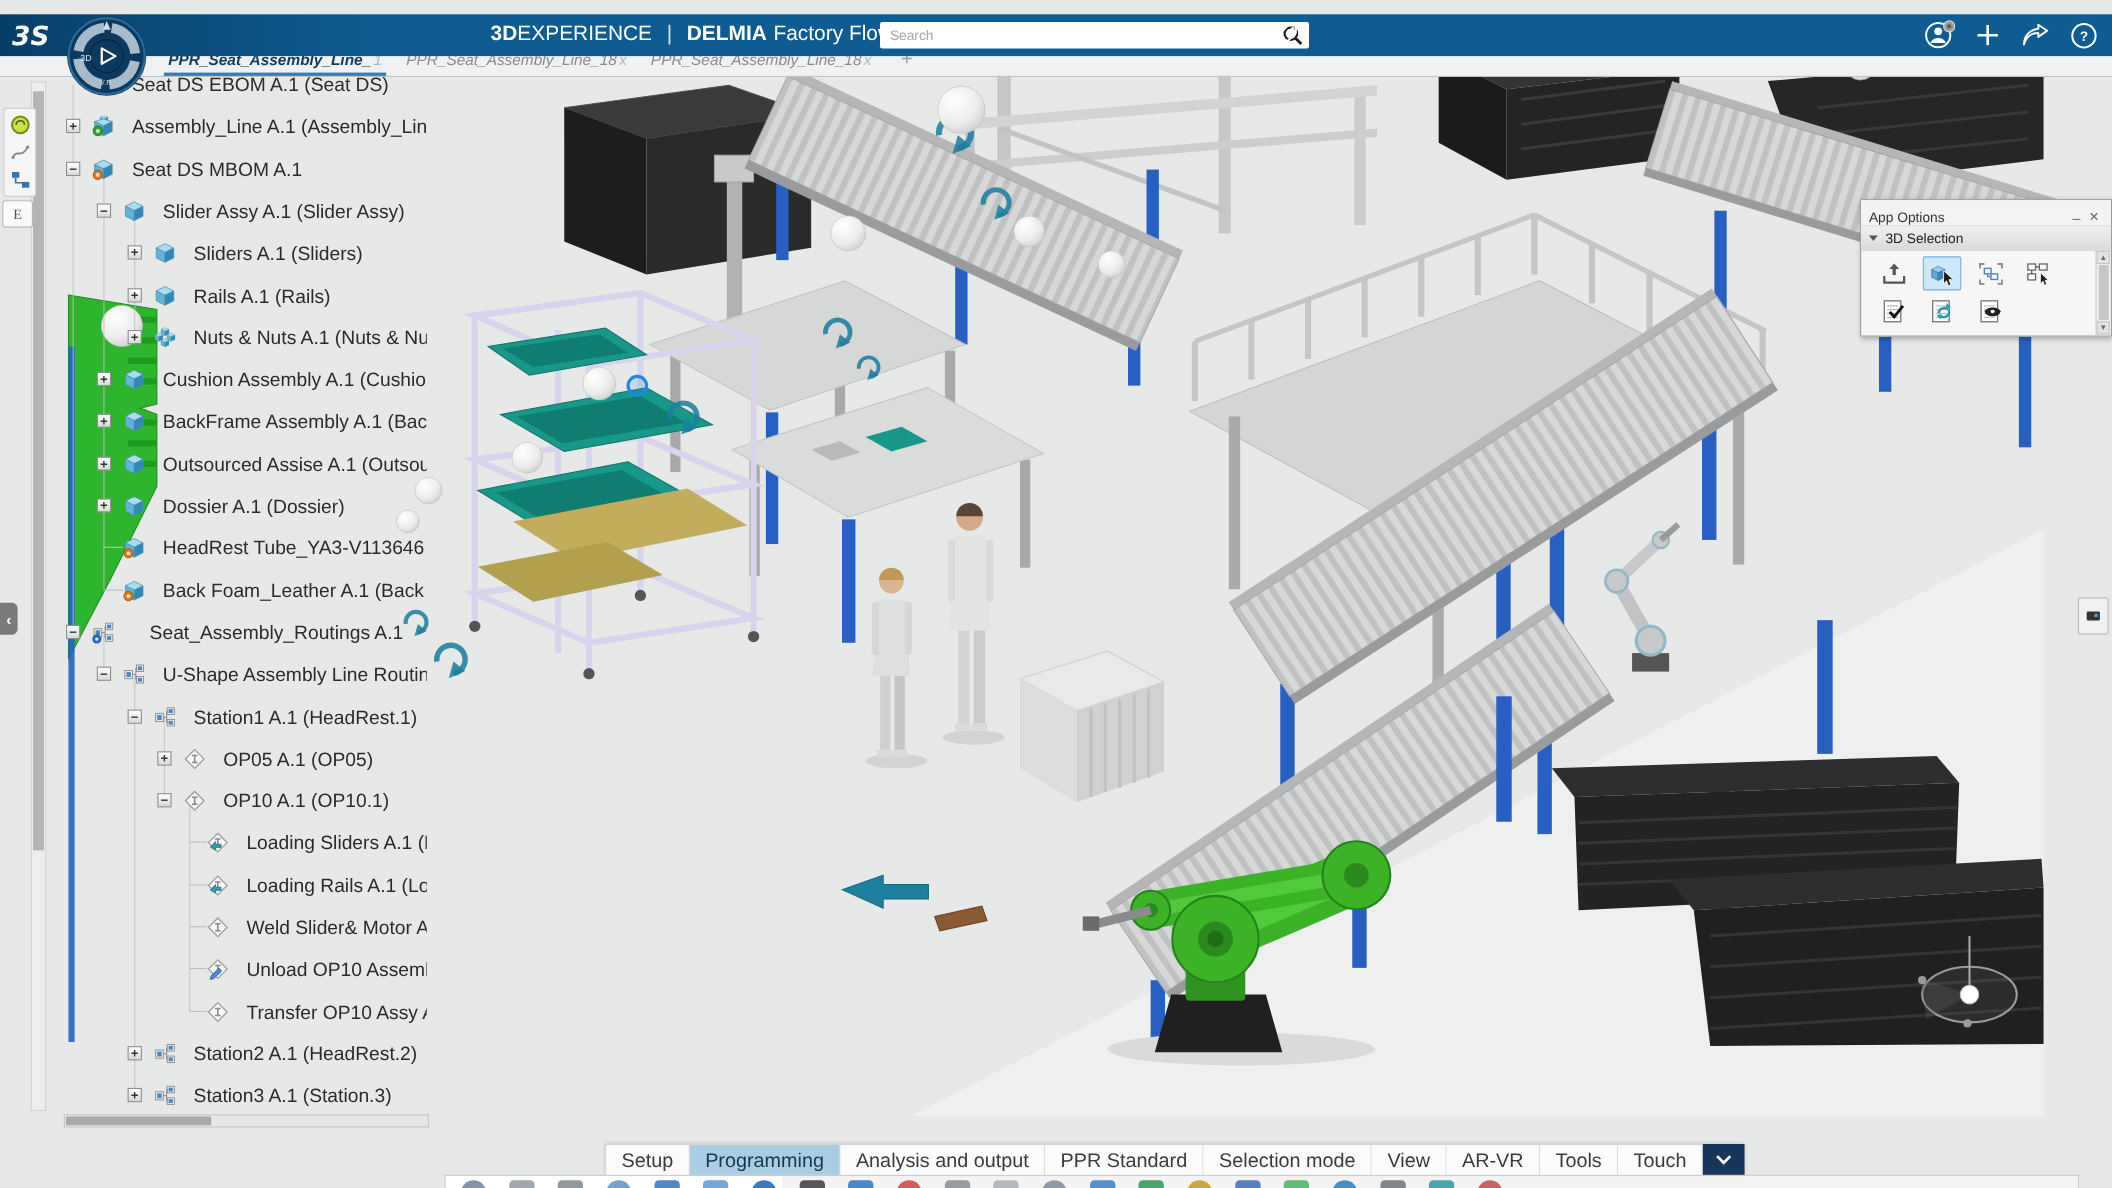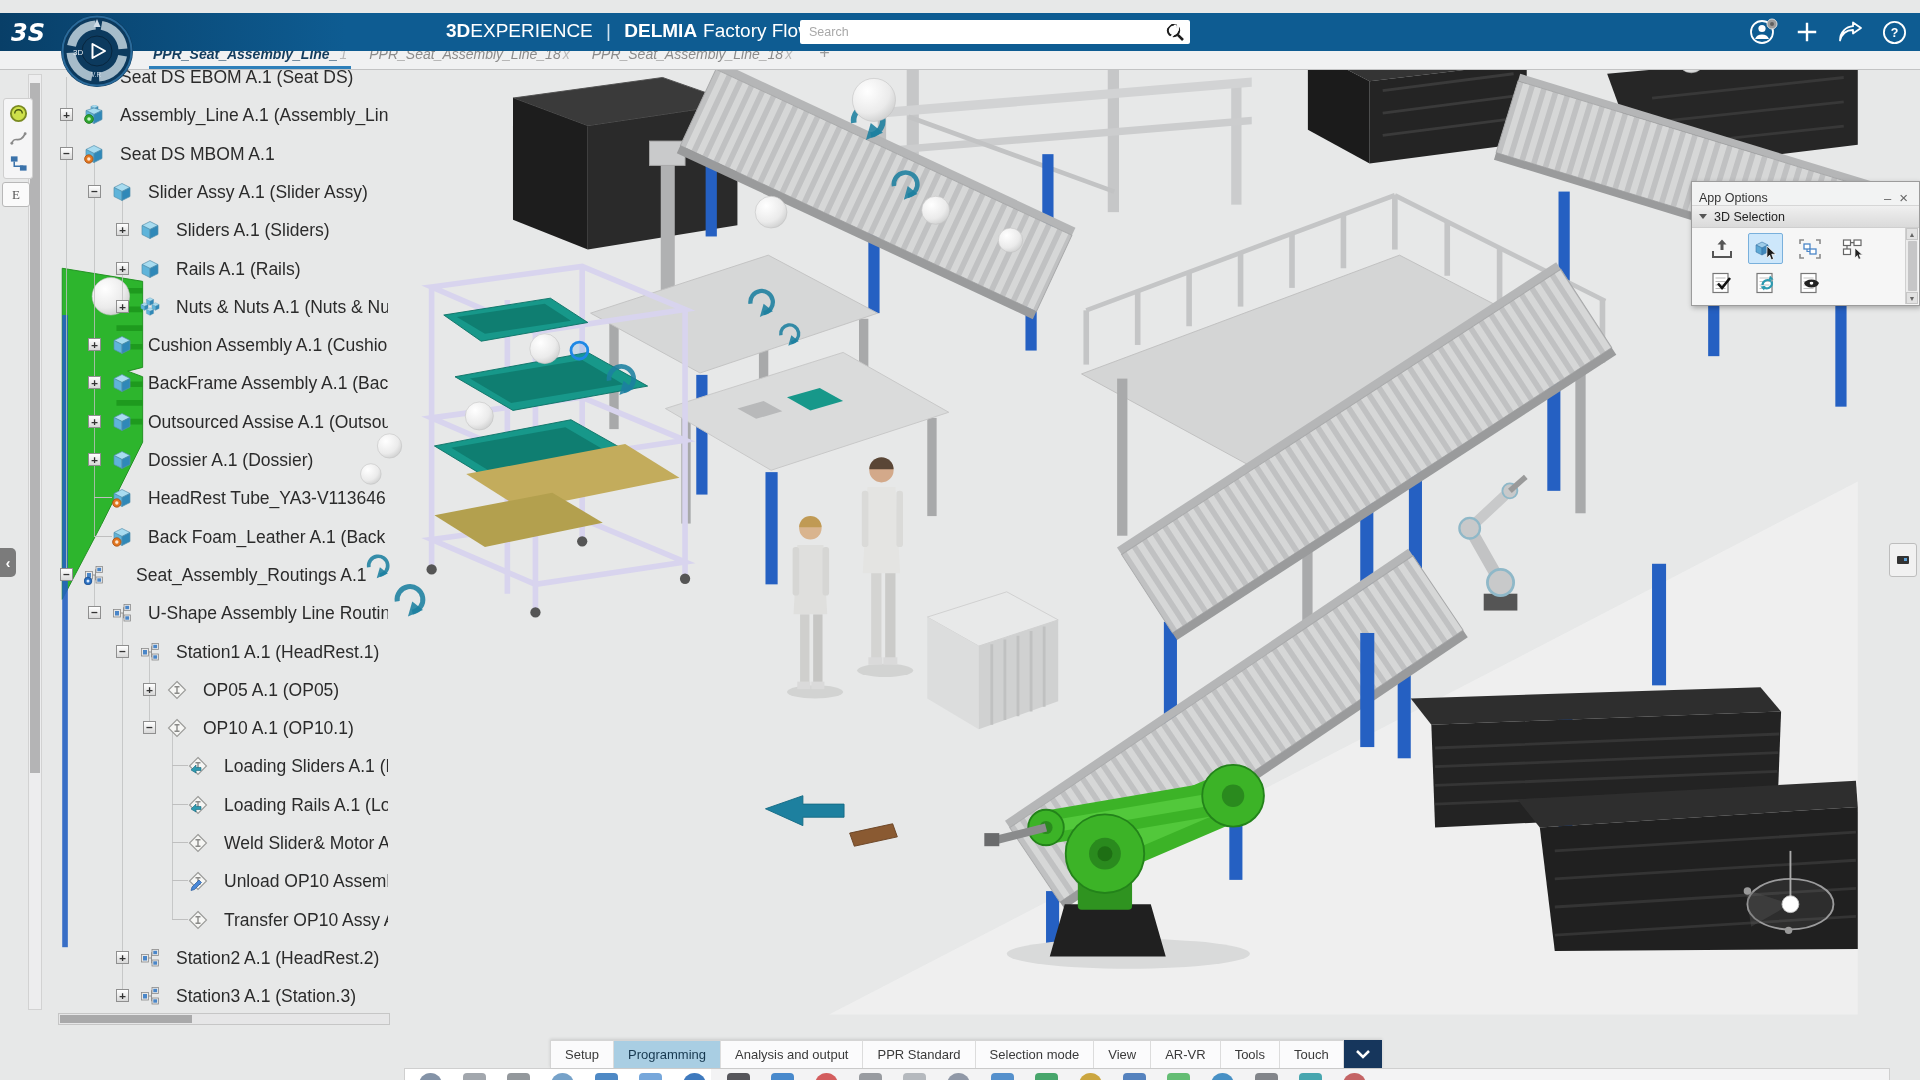--- a/index.html
+++ b/index.html
@@ -90,21 +90,21 @@
   .aoscroll{position:absolute;right:1px;top:46px;width:13px;height:76px;background:#ececec;
         border-left:1px solid #d0d0d0;z-index:26;display:flex;flex-direction:column;
         align-items:center;justify-content:space-between;font-size:7px;color:#666;box-sizing:border-box;}
   .aoscroll .arr{height:12px;width:100%;background:#e2e2e2;border:1px solid #c6c6c6;box-sizing:border-box;
         display:flex;align-items:center;justify-content:center;cursor:pointer;}
   .aoscroll .sthumb{flex:1;width:9px;background:#c6c6c7;margin:1px 0;border-radius:1px;}
   
   .bbar{position:absolute;left:550px;top:970px;display:flex;height:28px;z-index:20;
         box-shadow:0 -1px 3px rgba(0,0,0,.12);}
   #btabs{display:contents;}
-  .btab{padding:0 14px;line-height:28px;font-size:13px;color:#3a3a3a;background:#fbfbfc;
+  .btab{padding:0 14px;line-height:28px;font-size:18px;color:#3a3a3a;background:#fbfbfc;
         border-top:1px solid #d5d5d5;border-right:1px solid #dcdcdc;cursor:pointer;white-space:nowrap;}
   .btab:first-child{border-left:1px solid #d5d5d5;}
   .btab.active{background:var(--c-bottom-active);color:#16384f;}
   .bchev{width:38px;height:28px;background:#16365c;border:none;display:flex;align-items:center;
         justify-content:center;cursor:pointer;padding:0;}
   .birow{position:absolute;left:404px;top:998px;width:1486px;height:12px;overflow:hidden;z-index:19;
         border:1px solid #cfcfcf;border-bottom:none;box-sizing:border-box;
         background:linear-gradient(90deg,#ffffff 0,#ffffff 306px,#f3f3f4 306px);
         display:flex;align-items:flex-start;gap:21px;padding:4px 0 0 14px;}
   .bicon{width:23px;height:23px;flex:none;opacity:.92;}

